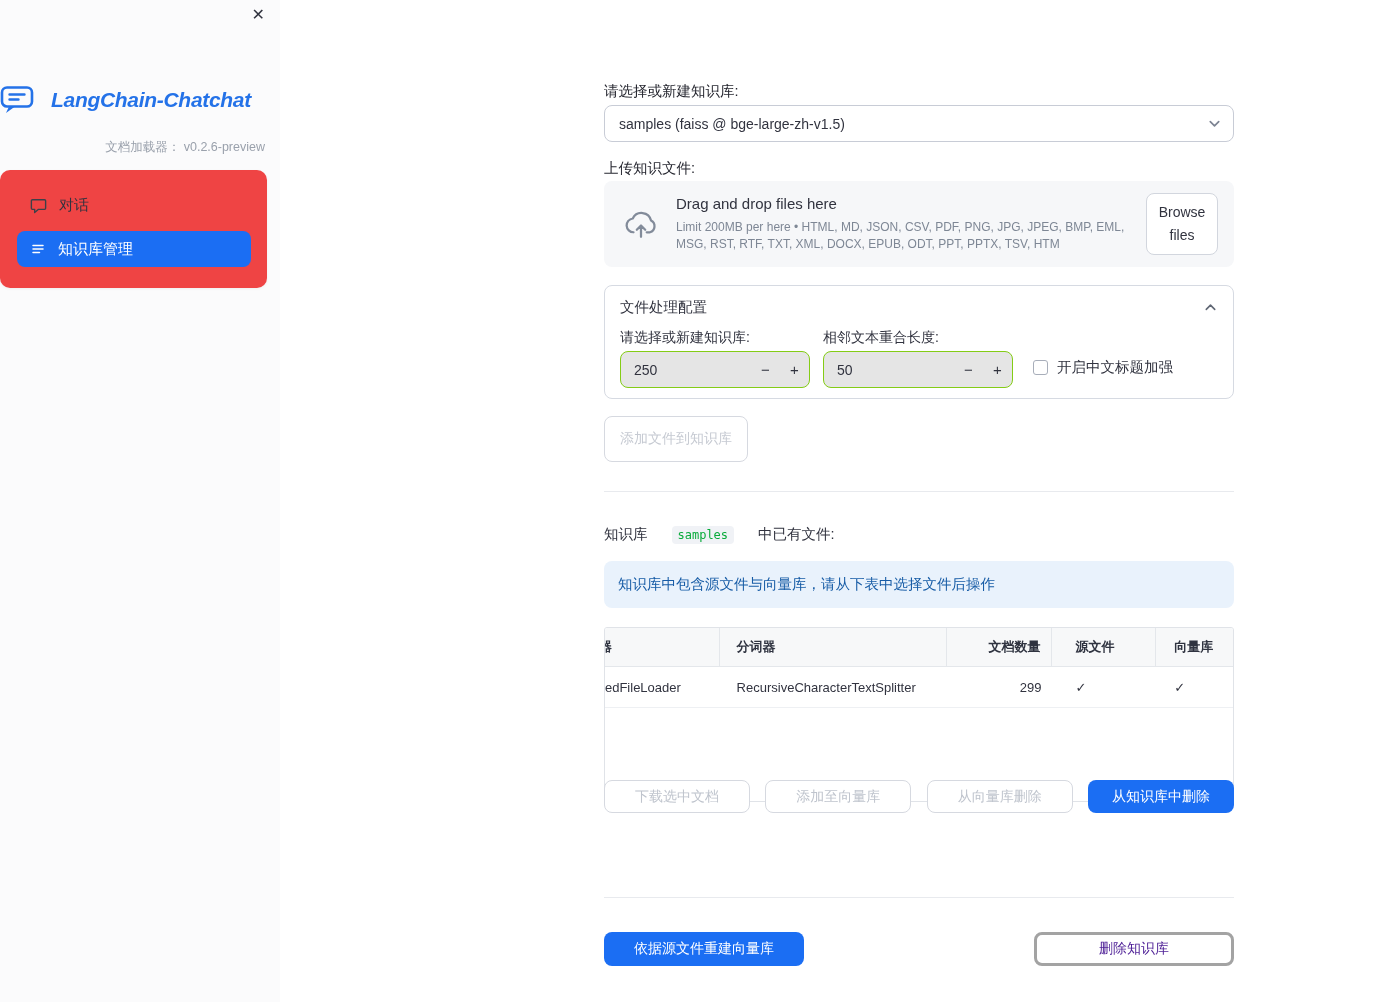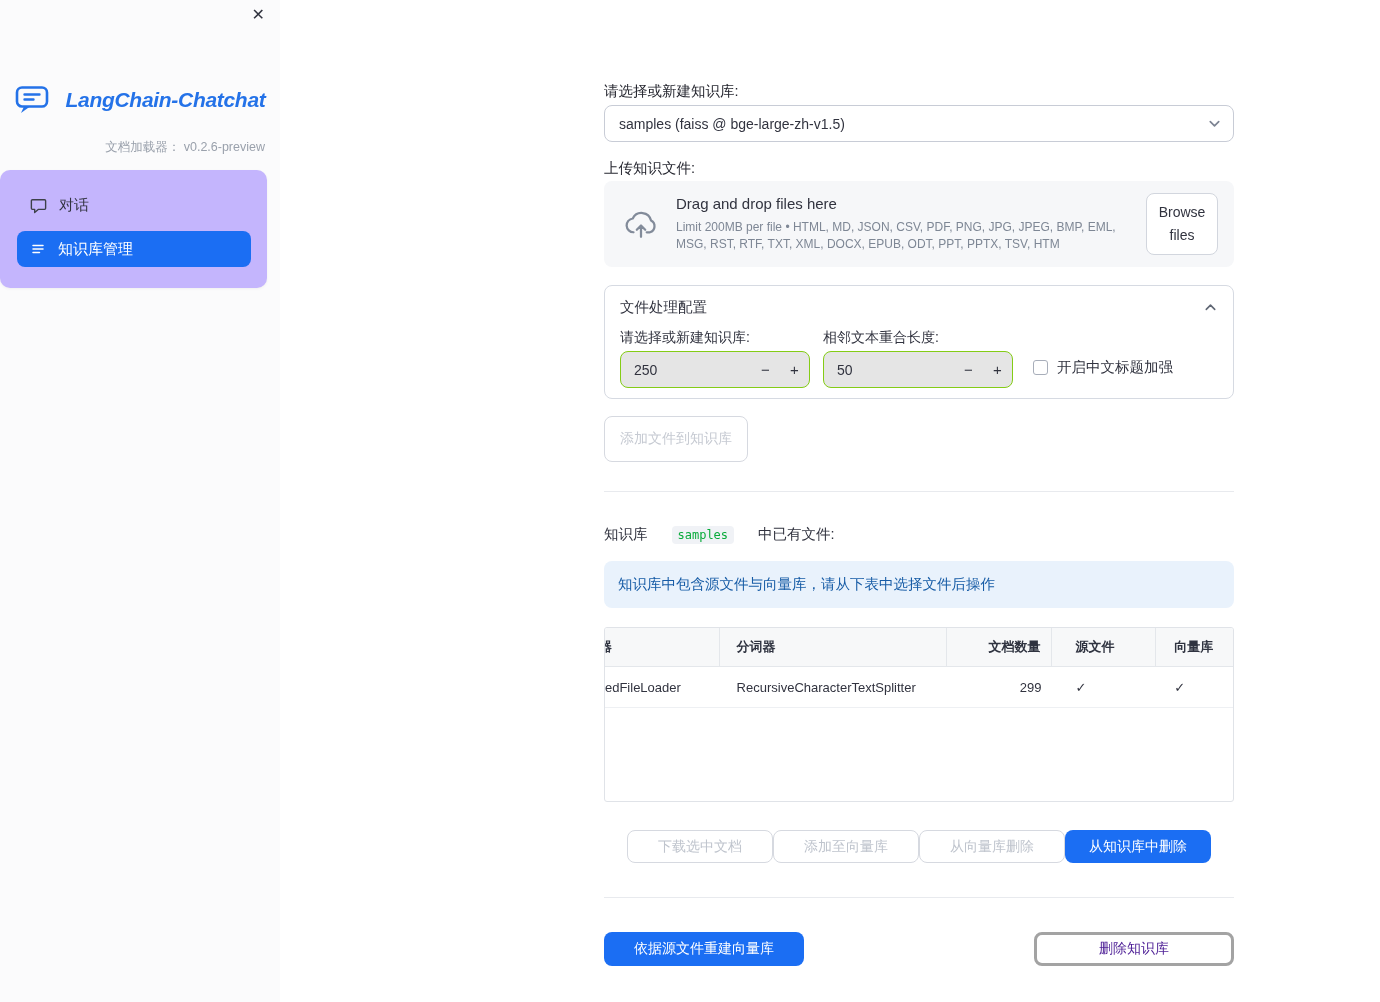--- a/index.html
+++ b/index.html
@@ -2,24 +2,24 @@
 <html style="--accent: #1b6ef3; --info-bg: #e9f2fc; --info-text: #175ca6; --code-text: #09ab3b;"><head>
 <meta charset="utf-8">
 <style>
   *{margin:0;padding:0;box-sizing:border-box}
   html,body{width:1380px;height:1002px;background:#fff;overflow:hidden;position:relative;
     font-family:"Liberation Sans","DejaVu Sans",sans-serif;color:#31333f}
 
   
   .sidebar{position:absolute;top:0;left:0;width:280px;height:1002px;background:#fbfbfc}
   .close{position:absolute;top:7px;right:15px;font-size:16px;color:#31333f;cursor:pointer;line-height:1}
-  .logo-row{position:absolute;top:84px;left:0;width:100%;display:flex;align-items:center;justify-content:center;gap:17px}
+  .logo-row{position:absolute;top:84px;left:0;width:100%;display:flex;align-items:center;gap:17px}
   .logo-text{font-size:21px;font-weight:700;font-style:italic;color:#2472e8;letter-spacing:-.3px;white-space:nowrap}
   .version{position:absolute;top:139px;right:15px;font-size:12.5px;color:#9aa1ac}
-  .menu-card{position:absolute;top:170px;left:0;width:267px;height:118px;background:#c4b5fd;border-radius:10px;
+  .menu-card{position:absolute;top:170px;left:0;width:267px;height:118px;background:#ef4444;border-radius:10px;
     box-shadow:0 1px 3px rgba(0,0,0,.05);padding:17px 0 0 0}
   .menu-item{display:flex;align-items:center;gap:12px;height:36px;margin:0 16px 8px 17px;padding:0 13px;
     border-radius:8px;font-size:15px;cursor:pointer;color:#31333f}
   .menu-item.selected{background:var(--accent,#1b6ef3);color:#fff}
   .mi-icon{display:flex;align-items:center}
 
   
   .main{position:absolute;left:604px;top:0;width:630px;height:1002px}
   .flabel{position:absolute;left:0;font-size:14.5px;color:#262730;white-space:nowrap}
   #lbl-kb{top:82px}
@@ -75,21 +75,21 @@
   .td{display:flex;align-items:center;height:100%}
   .c1{width:115px;position:relative;overflow:hidden}
   .c1 span{position:absolute;white-space:nowrap;top:50%;transform:translateY(-50%)}
   .th .c1s{left:-58px}
   .td .c1s{left:-60px}
   .c2{width:228px;padding-left:17px}
   .c3{width:105px;justify-content:flex-end;padding-right:10px}
   .c4{width:105px;padding-left:24px}
   .c5{width:77px;padding-left:18px}
 
-  .actions{position:absolute;top:830px;left:0;width:630px;display:flex;justify-content:center}
+  .actions{position:absolute;top:780px;left:0;width:630px;display:flex;justify-content:space-between}
   .abtn{width:146px;height:33px;border-radius:8px;font-size:14px;display:flex;align-items:center;justify-content:center;
     font-family:inherit;cursor:pointer}
   .ghost{background:#fff;border:1px solid #d6d9e0;color:#bfc4cd}
   .primary{background:var(--accent,#1b6ef3);border:none;color:#fff}
   .secondary{background:#fff;border:3px solid #a3a3a3;color:#4c1d95}
 
   .bottomrow{position:absolute;top:932px;left:0;width:630px;display:flex;justify-content:space-between}
   .bbtn{width:200px;height:34px;border-radius:8px;font-size:14px;display:flex;align-items:center;justify-content:center;
     font-family:inherit;cursor:pointer}
 </style>
@@ -149,21 +149,21 @@
 
   <div class="uploader">
     <span class="mi-icon">
       <svg width="42" height="36" viewBox="0 0 24 24" fill="none" stroke="#828b9a" stroke-width="1.5" stroke-linecap="round" stroke-linejoin="round">
         <path d="M7 17.5a4.6 4.6 0 0 1-.5-9.17 6.5 6.5 0 0 1 12.2 1.4A4.2 4.2 0 0 1 18 17.5h-2.2"></path>
         <path d="M12 20.5v-7.5m0 0l-2.8 2.8M12 13l2.8 2.8"></path>
       </svg>
     </span>
     <div class="up-texts">
       <div class="drag">Drag and drop files here</div>
-      <div class="limit">Limit 200MB per file • HTML, MD, JSON, CSV, PDF, PNG, JPG, JPEG, BMP, EML, MSG, RST, RTF, TXT, XML, DOCX, EPUB, ODT, PPT, PPTX, TSV, HTM</div>
+      <div class="limit">Limit 200MB per here • HTML, MD, JSON, CSV, PDF, PNG, JPG, JPEG, BMP, EML, MSG, RST, RTF, TXT, XML, DOCX, EPUB, ODT, PPT, PPTX, TSV, HTM</div>
     </div>
     <button class="browse">Browse files</button>
   </div>
 
   <div class="expander">
     <div class="exp-header">
       <span>文件处理配置</span>
       <span class="mi-icon">
         <svg width="15" height="15" viewBox="0 0 16 16" fill="none" stroke="#5f6673" stroke-width="1.7" stroke-linecap="round" stroke-linejoin="round">
           <path d="M3.5 10l4.5-4.5L12.5 10"></path>

